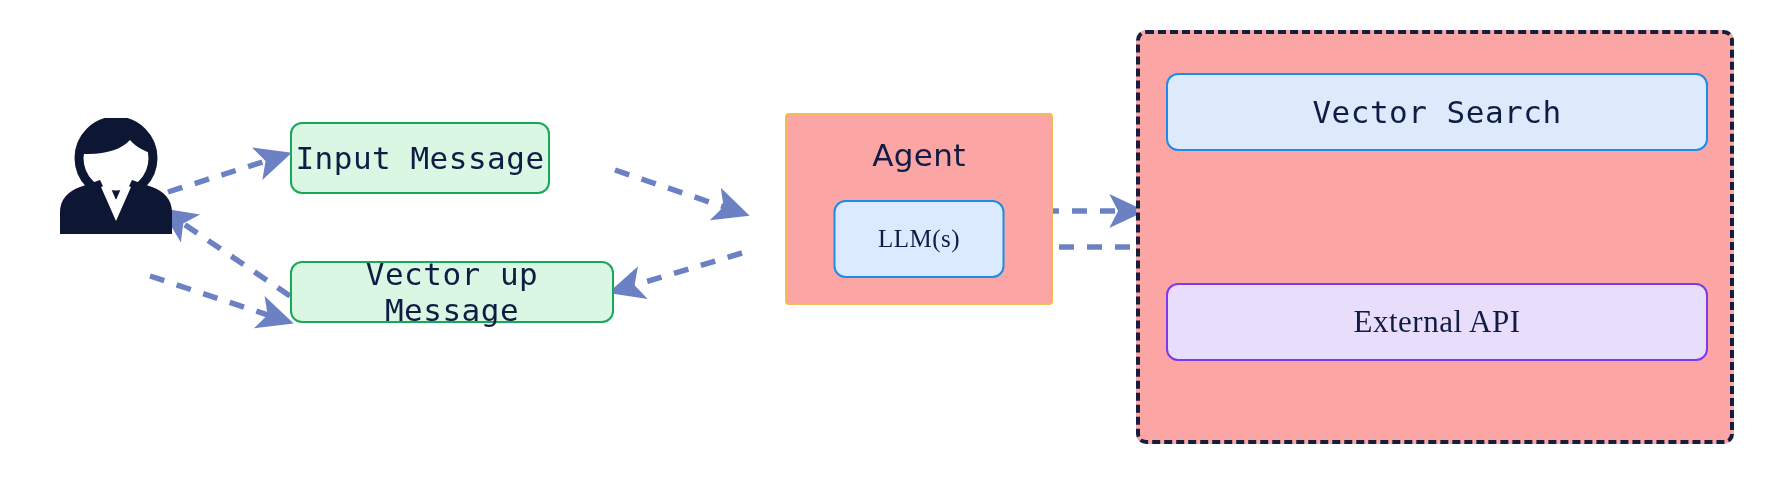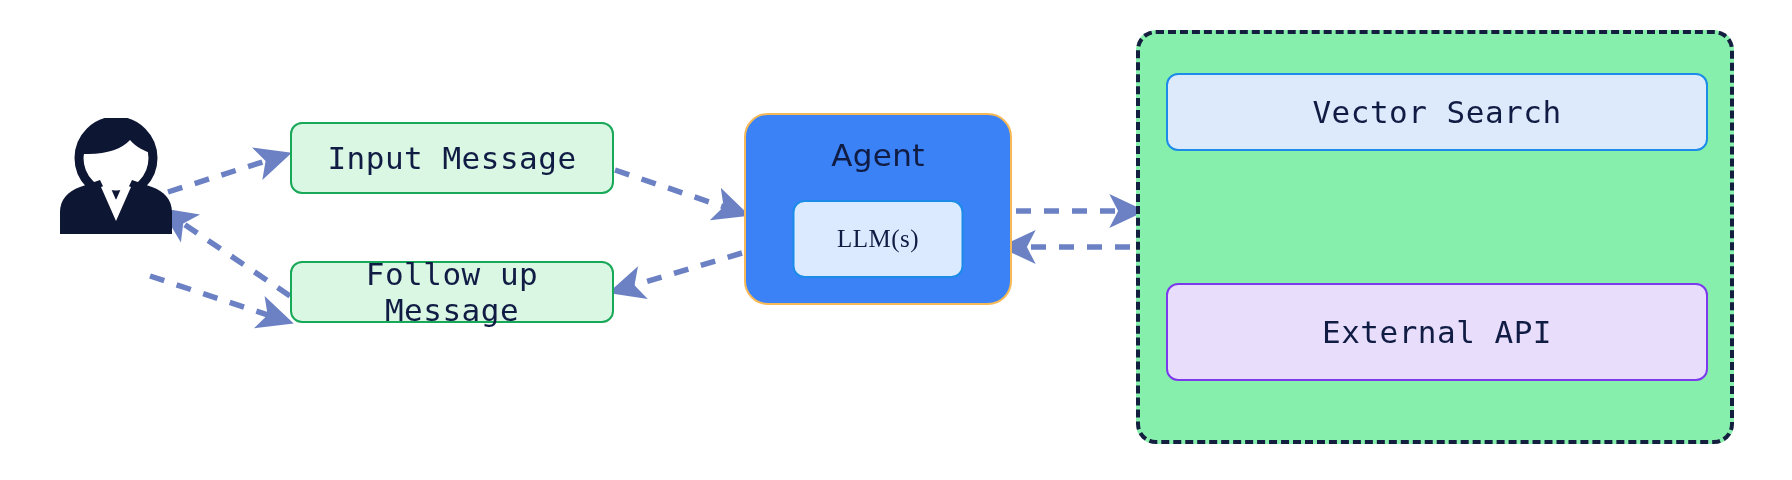--- a/index.html
+++ b/index.html
@@ -38,24 +38,25 @@
   
   .msg-box {
     background: #d9f7e3;
     border: 2.5px solid #17a858;
     border-radius: 12px;
     font-size: 31px;
     font-family: "DejaVu Sans Mono", "Liberation Mono", monospace;
   }
   
   .agent-box {
-    background: #3b82f6;
+    background: #fca5a5;
     border: 2.5px solid #f7b955;
-    border-radius: 24px;
+    border-radius: 4px;
     display: block;
+    margin-left: 41px;
   }
   .agent-title {
     position: absolute;
     left: 0;
     right: 0;
     top: 22px;
     text-align: center;
     font-size: 31px;
     font-family: "DejaVu Sans", "Liberation Sans", sans-serif;
     color: #111c44;
@@ -76,23 +77,23 @@
     justify-content: center;
     font-size: 25px;
     color: #111c44;
     font-family: Liberation Serif, serif;
     letter-spacing: 0.5px;
   }
   
   .tools-panel {
     position: absolute;
     box-sizing: border-box;
-    background: #86efac;
+    background: #fca5a5;
     border: 4px dashed #141f3f;
-    border-radius: 20px;
+    border-radius: 10px;
   }
   .tool-box {
     position: absolute;
     box-sizing: border-box;
     display: flex;
     align-items: center;
     justify-content: center;
     border-radius: 12px;
     font-size: 31px;
     color: #111c44;
@@ -171,40 +172,40 @@
 
       <path d="M56 122 L0 122 L0 100
                C0 88 8 79 20 75
                L40 68 L56 101 L72 68 L92 75
                C104 79 112 88 112 100 L112 122 Z" fill="#0d1733" transform="translate(0,-6)"></path>
 
       <path d="M41 69 L56 103 L71 69 L63 66 L56 82 L49 66 Z" fill="#ffffff"></path>
     </svg>
   </div>
 
-  <div class="node msg-box" style="left:290px; top:122px; width:324px; height:72px;">
+  <div class="node msg-box" style="left:290px; top:122px; width:260px; height:72px;">
     <span>Input Message</span>
   </div>
 
   <div class="node msg-box" style="left:290px; top:261px; width:324px; height:62px;">
-    <span>Follow up Message</span>
+    <span>Vector up Message</span>
   </div>
 
   <div class="node agent-box" style="left:744px; top:113px; width:268px; height:192px;">
     <div class="agent-title">Agent</div>
     <div class="llm-box">
       <span>LLM(s)</span>
     </div>
   </div>
 
   <div class="tools-panel" style="left:1136px; top:30px; width:598px; height:414px;">
 
     <div class="tool-box tool-vector" style="left:26px; top:39px; width:542px; height:78px;">
       <span>Vector Search</span>
     </div>
 
 
-    <div class="tool-box tool-api" style="left:26px; top:249px; width:542px; height:98px;">
+    <div class="tool-box tool-api" style="left:26px; top:249px; width:542px; height:78px;font-family:Liberation Serif, serif;">
       <span>External API</span>
     </div>
   </div>
 
 </div>
 
 </body></html>

